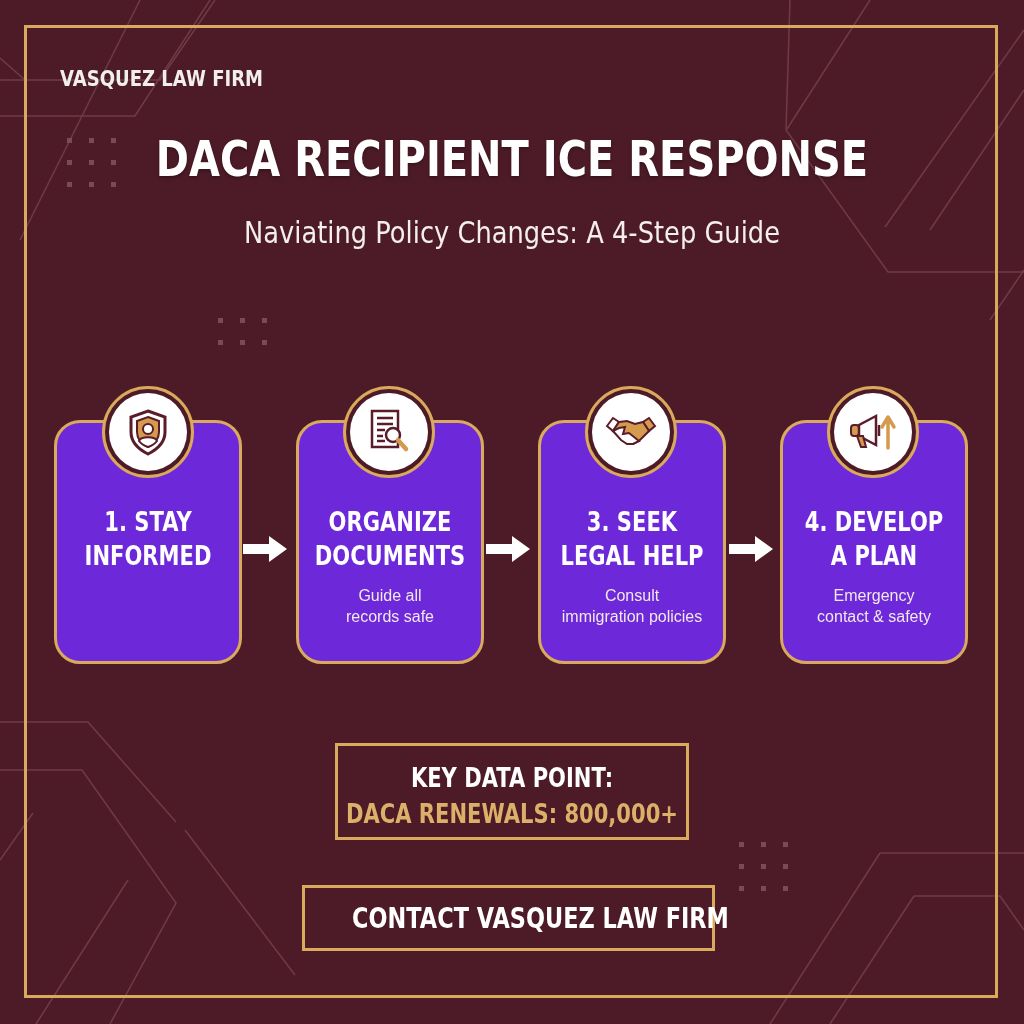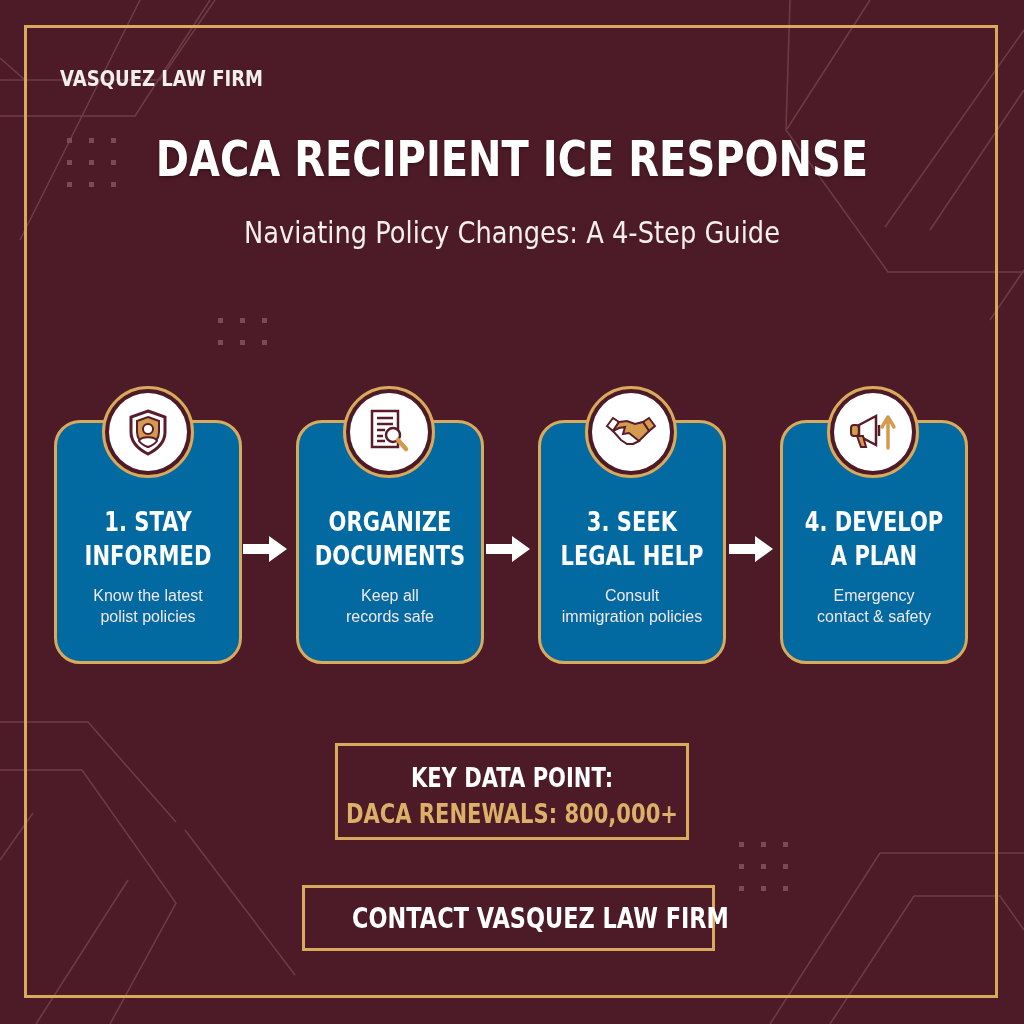--- a/index.html
+++ b/index.html
@@ -31,21 +31,21 @@
   }
   .subtitle {
     position: absolute; left: 0; width: 1024px; top: 217px; text-align: center;
     font-family: "DejaVu Sans", sans-serif;
     font-size: 31px; color: #f4eeee; line-height: 1;
     transform: scaleX(0.83); transform-origin: center center;
   }
   .card {
     position: absolute; top: 420px; width: 188px; height: 244px;
     border: 3px solid #d9a95c; border-radius: 26px; box-sizing: border-box;
-    background: #0369a1;
+    background: #6d28d9;
   }
   .icon-ring {
     position: absolute; top: 386px; width: 92px; height: 92px; border-radius: 50%;
     background: #4d1b27; border: 3px solid #d9a95c; box-sizing: border-box;
     display: flex; align-items: center; justify-content: center;
   }
   .icon-circle {
     width: 78px; height: 78px; border-radius: 50%; background: #ffffff;
     display: flex; align-items: center; justify-content: center;
   }
@@ -150,41 +150,39 @@
     <span></span>
 </div>
 
 <div class="brand">VASQUEZ LAW FIRM</div>
 <div class="title">DACA RECIPIENT ICE RESPONSE</div>
 <div class="subtitle">Naviating Policy Changes: A 4-Step Guide</div>
 
 <div class="card" style="left:54px;">
   <div class="card-title">1. STAY
 INFORMED</div>
-  <div class="card-desc">Know the latest
-polist policies</div>
 </div>
 <div class="icon-ring" style="left:102px;">
   <div class="icon-circle">
     <svg width="44" height="48" viewBox="0 0 44 48">
       <path d="M22 3 L39 9 L39 24 C39 35 30 42 22 46 C14 42 5 35 5 24 L5 9 Z" fill="none" stroke="#5a1c2a" stroke-width="3"></path>
       <path d="M22 9 L33 13 L33 24 C33 31 28 36 22 39 C16 36 11 31 11 24 L11 13 Z" fill="#d49b4f" stroke="#5a1c2a" stroke-width="2"></path>
       <circle cx="22" cy="21" r="5" fill="#fff" stroke="#5a1c2a" stroke-width="2"></circle>
       <path d="M13 33 C15 28 29 28 31 33 C28 37 25 38 22 39 C19 38 16 37 13 33 Z" fill="#fff" stroke="#5a1c2a" stroke-width="2"></path>
     </svg>
   </div>
 </div>
 <svg class="arrow" style="left:243px;" viewBox="0 0 44 28">
   <path d="M0 9 L26 9 L26 1 L44 14 L26 27 L26 19 L0 19 Z" fill="#ffffff"></path>
 </svg>
 
 <div class="card" style="left:296px;">
   <div class="card-title">ORGANIZE
 DOCUMENTS</div>
-  <div class="card-desc">Keep all
+  <div class="card-desc">Guide all
 records safe</div>
 </div>
 <div class="icon-ring" style="left:343px;">
   <div class="icon-circle">
     <svg width="44" height="48" viewBox="0 0 44 48">
       <rect x="5" y="3" width="26" height="36" fill="#fff" stroke="#5a1c2a" stroke-width="2.5"></rect>
       <line x1="10" y1="10" x2="26" y2="10" stroke="#5a1c2a" stroke-width="2.5"></line>
       <line x1="10" y1="16" x2="26" y2="16" stroke="#5a1c2a" stroke-width="2.5"></line>
       <line x1="10" y1="22" x2="18" y2="22" stroke="#5a1c2a" stroke-width="2.5"></line>
       <line x1="10" y1="28" x2="16" y2="28" stroke="#5a1c2a" stroke-width="2.5"></line>

